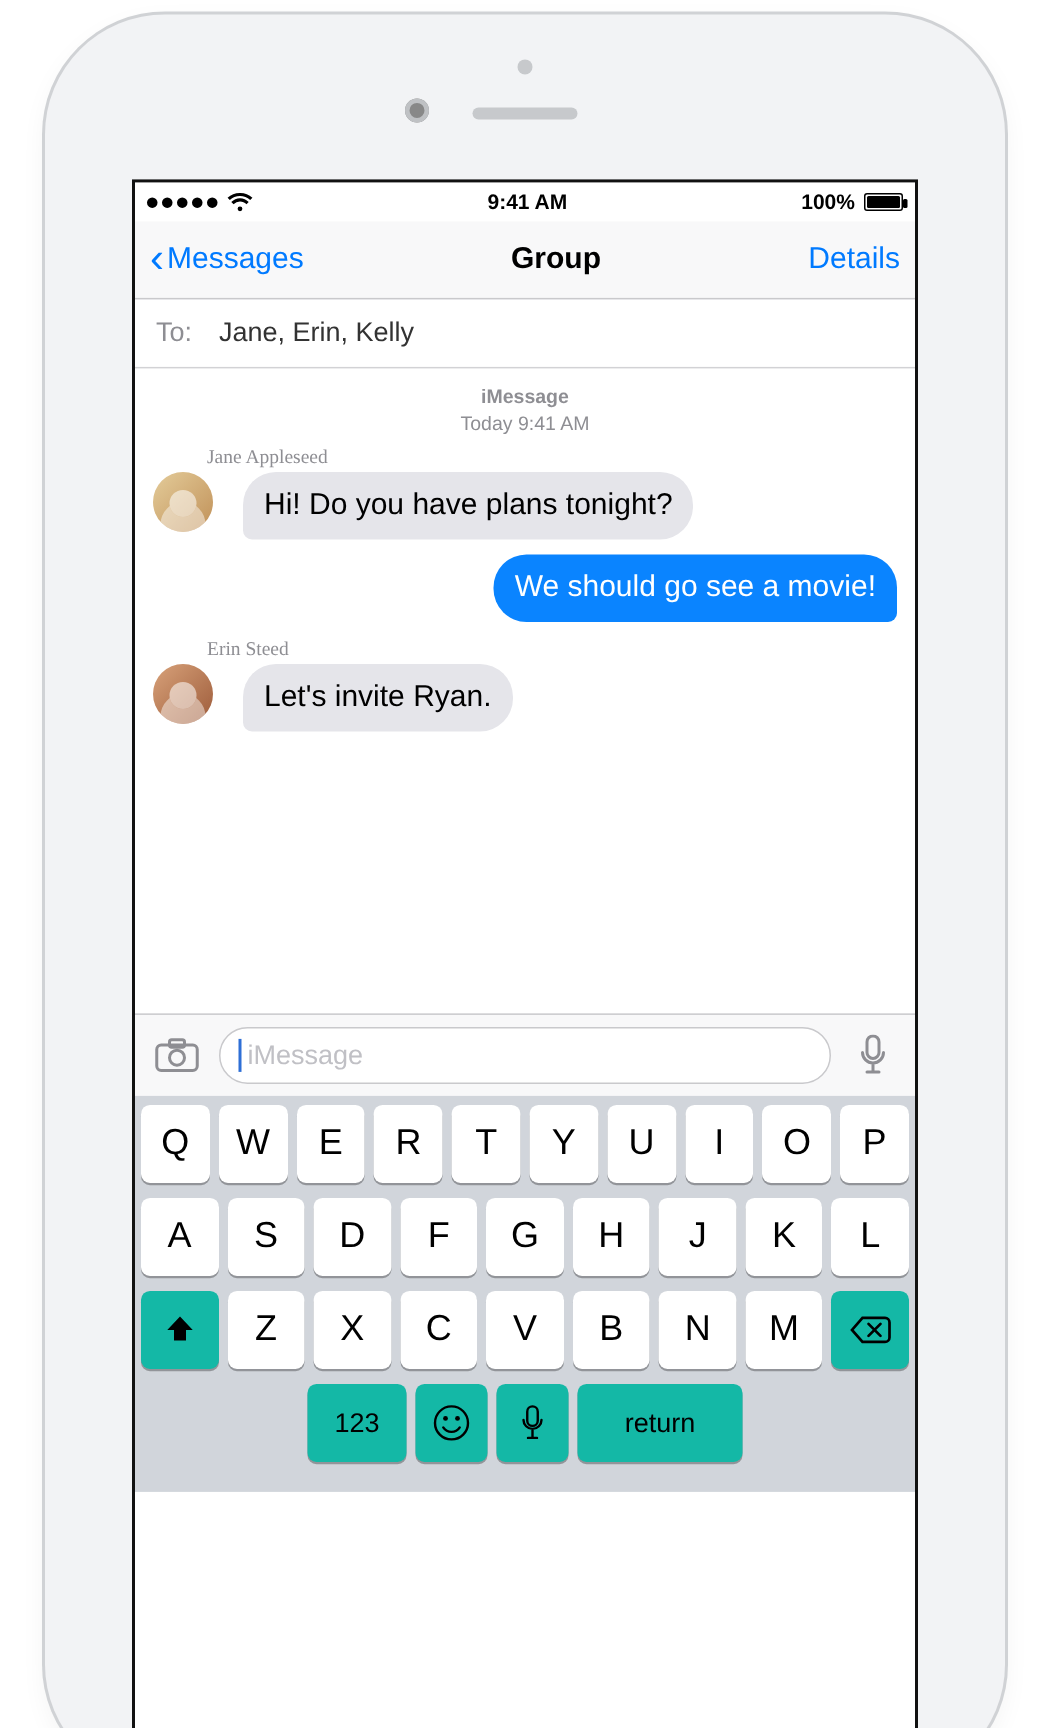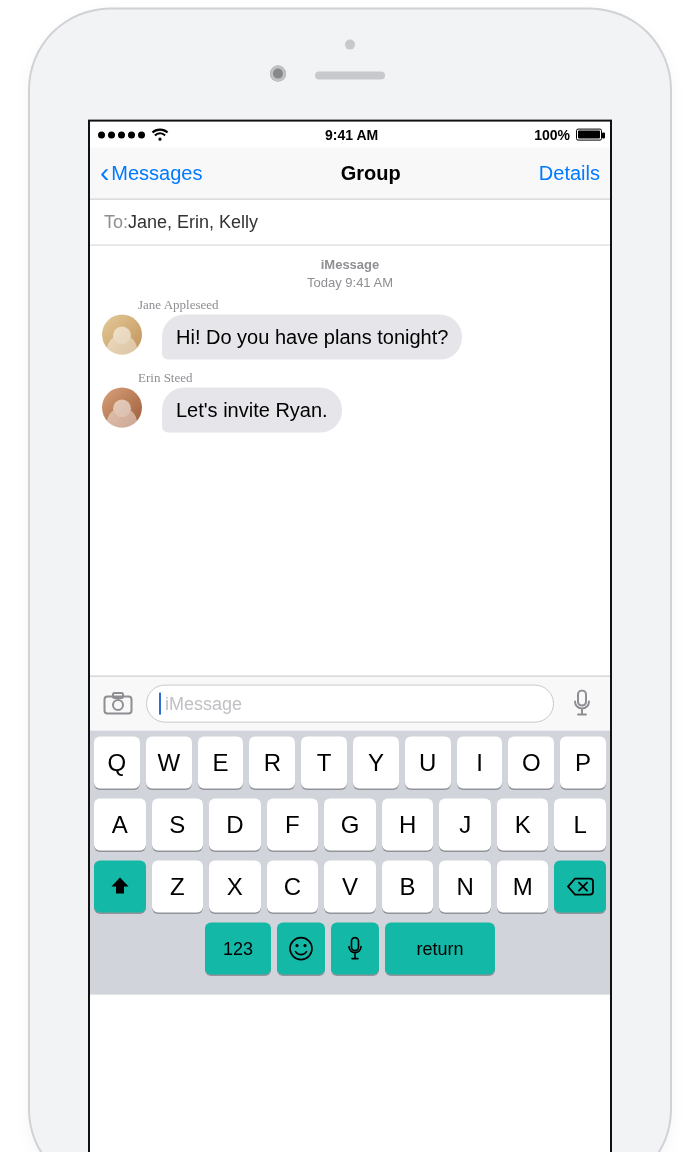--- a/index.html
+++ b/index.html
@@ -56,21 +56,21 @@
     height: 52px; display:flex; align-items:center; justify-content:space-between;
     padding: 0 10px; border-bottom: 1px solid #c9c9cc; background:#f8f8f9;
   }
   .nav-left { display:flex; align-items:center; gap:2px; color:#007aff; font-size:20px; }
   .nav-left .chev { font-size:28px; font-weight:300; line-height:1; margin-top:-2px; }
   .nav-title { font-size:20px; font-weight:700; color:#000; }
   .nav-right { color:#007aff; font-size:20px; }
 
   
   .tofield {
-    display:flex; align-items:flex-end; gap:0;
+    display:flex; align-items:flex-end; gap:18px;
     padding: 12px 14px; border-bottom:1px solid #d2d2d5;
     font-size:18px; color:#333;
   }
   .tofield .to-label { color:#8e8e93; }
 
   
   .conv { padding: 10px 12px 6px; height: 430px; overflow:hidden; }
   .conv-header { text-align:center; color:#8e8e93; font-size:13px; line-height:1.35; margin-bottom:6px; }
   .conv-header .svc { font-weight:600; display:block; }
 
@@ -196,20 +196,23 @@
         </div>
 
         <div class="block">
           <div class="sender">Jane Appleseed</div>
           <div class="msg-row left">
             <div class="avatar"></div>
             <div class="bubble incoming">Hi! Do you have plans tonight?</div>
           </div>
         </div>
 
+        <div class="msg-row right">
+          <div class="bubble outgoing">We should go see a movie!</div>
+        </div>
 
         <div class="block">
           <div class="sender">Erin Steed</div>
           <div class="msg-row left">
             <div class="avatar a2"></div>
             <div class="bubble incoming">Let's invite Ryan.</div>
           </div>
         </div>
       </div>
 

